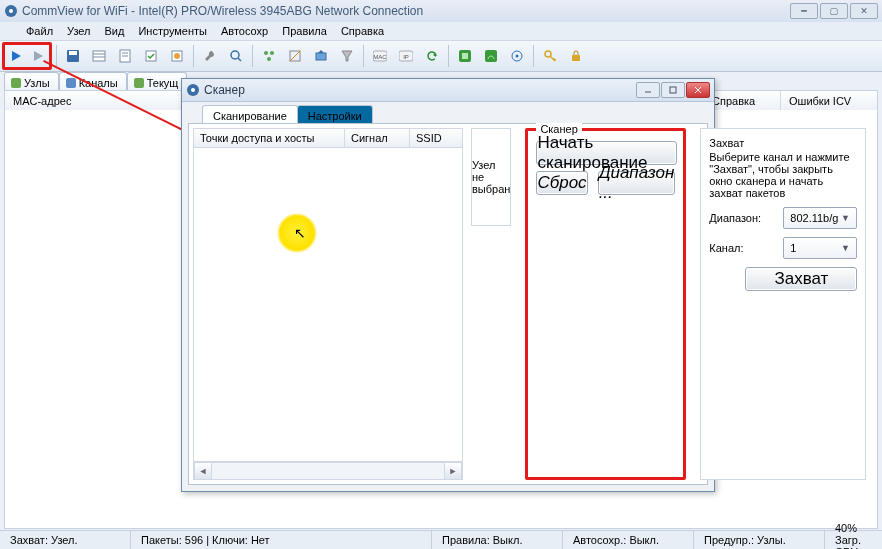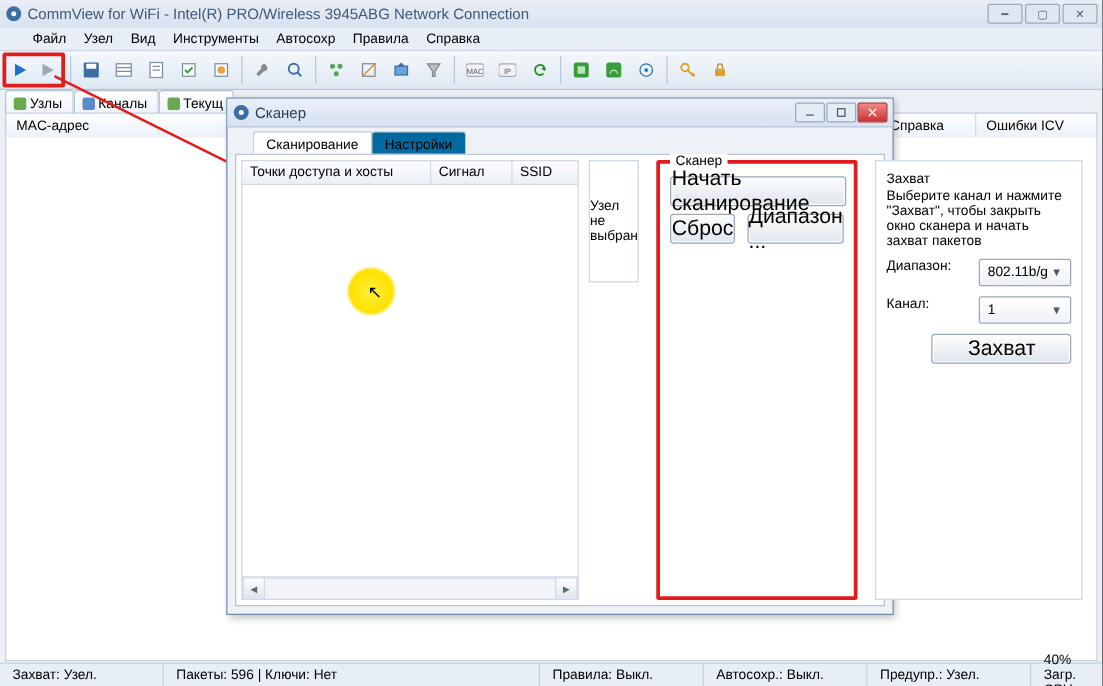--- a/index.html
+++ b/index.html
@@ -56,26 +56,26 @@
   .left-scroll .track{flex:1;}
 
   .right-pane{position:absolute;left:282px;right:6px;top:4px;bottom:4px;display:flex;flex-direction:row;gap:14px;}
   .r-box{border:1px solid #cfd8e4;background:#fff;}
   .r-info{height:96px;display:flex;align-items:center;justify-content:center;color:#000;font-size:11px;}
 
   .fieldset{border:1px solid #cfd8e4;border-radius:2px;padding:10px 8px 8px;position:relative;background:#fff;}
   .fieldset .legend{position:absolute;top:-8px;left:8px;background:#fff;padding:0 4px;font-size:11px;}
   .scanner-fs{border:3px solid #e21c1c;}
   .btn{height:22px;background:linear-gradient(#fdfdfd,#dfe5ec);border:1px solid #9aa9ba;border-radius:3px;font-size:17px;display:flex;align-items:center;justify-content:center;cursor:default;box-shadow:inset 0 0 0 1px #fff;}
-  .btn-row{display:flex;gap:10px;margin-top:6px;}
+  .btn-row{display:flex;gap:10px;margin-top:6px;font-style:italic;}
   .btn-row .btn{flex:1;}
 
   .capture-box{border:1px solid #cfd8e4;padding:8px;background:#fff;}
   .capture-box .hint{font-size:11px;}
-  .form-row{display:flex;margin-top:8px;gap:4px;}
+  .form-row{display:flex;align-items:center;margin-top:8px;gap:4px;}
   .form-row label{width:70px;font-size:11px;}
   .combo{flex:1;height:20px;border:1px solid #9aa9ba;background:linear-gradient(#fff,#eef2f7);border-radius:2px;display:flex;align-items:center;justify-content:space-between;padding:0 4px 0 6px;font-size:11px;}
   .combo .dd{width:14px;height:14px;display:flex;align-items:center;justify-content:center;font-size:9px;color:#556;}
 
   
   .cursor-spot{position:absolute;left:277px;top:213px;width:40px;height:40px;border-radius:50%;background:radial-gradient(circle,#ffef3a 0%,#ffe100 60%,rgba(255,225,0,0) 72%);}
   .cursor-arrow{position:absolute;left:294px;top:225px;font-size:14px;color:#000;}
   .red-line{position:absolute;left:44px;top:60px;width:456px;height:2px;background:#e21c1c;transform-origin:0 0;transform:rotate(26.4deg);}
   .red-arrowhead{position:absolute;left:474px;top:258px;width:0;height:0;border-left:12px solid #e21c1c;border-top:7px solid transparent;border-bottom:7px solid transparent;transform:rotate(26deg);}
 
@@ -269,21 +269,21 @@
     <div class="col" style="width:80px;border-right:none">Ошибки ICV</div>
   </div>
 
   <div class="workarea"></div>
 
   <div class="statusbar">
     <div class="seg" style="width:110px">Захват: Узел.</div>
     <div class="seg" style="width:280px">Пакеты: 596 | Ключи: Нет</div>
     <div class="seg" style="width:110px">Правила: Выкл.</div>
     <div class="seg" style="width:110px">Автосохр.: Выкл.</div>
-    <div class="seg" style="width:110px">Предупр.: Узел.</div>
+    <div class="seg" style="width:110px">Предупр.: Узлы.</div>
     <div class="seg" style="flex:1;border-right:none">40% Загр. CPU</div>
   </div>
 
   <div class="red-line"></div>
   <div class="red-arrowhead"></div>
 
   <div class="dlg">
     <div class="dlg-titlebar">
       <span style="margin-right:4px">
         <svg width="14" height="14">

